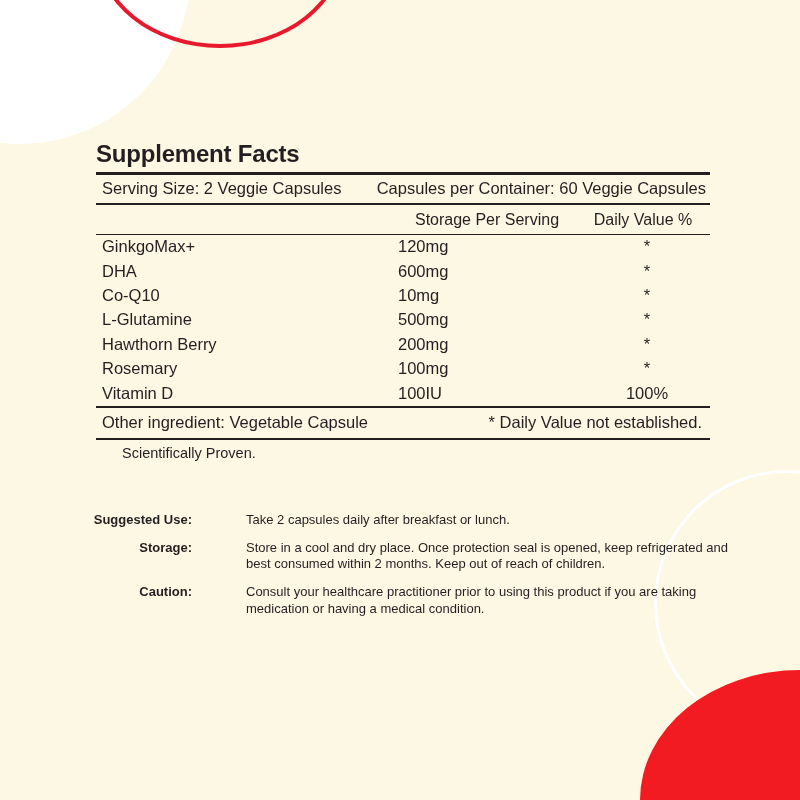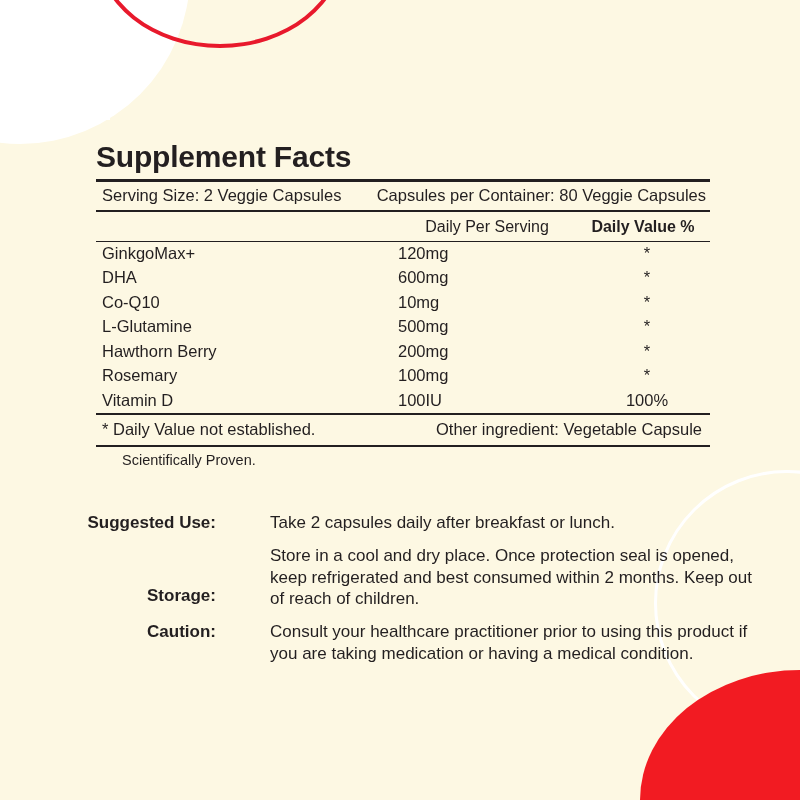--- a/index.html
+++ b/index.html
@@ -67,21 +67,21 @@
   }
 
   
   .panel {
     position: absolute;
     left: 96px;
     top: 140px;
     width: 614px;
   }
   .panel-title {
-    font-size: 30px;
+    font-size: 24px;
     font-weight: bold;
     letter-spacing: -0.2px;
     padding-bottom: 4px;
     line-height: 1.15;
   }
   .rule-thick { border-top: 3px solid #231f20; }
   .rule-med   { border-top: 2px solid #231f20; }
   .rule-thin  { border-top: 1px solid #231f20; }
 
   .serving-row {
@@ -91,21 +91,21 @@
     padding: 4px 4px 5px 6px;
   }
 
   .col-head {
     display: flex;
     font-size: 16px;
     padding: 6px 4px 5px 6px;
   }
   .col-head .spacer { flex: 1 1 auto; }
   .col-head .amount { width: 186px; text-align: center; }
-  .col-head .dv     { width: 126px; text-align: center; font-weight: bold; }
+  .col-head .dv     { width: 126px; text-align: center; }
 
   .ing-table { width: 100%; border-collapse: collapse; }
   .ing-table td {
     font-size: 16.5px;
     padding: 1.5px 0;
     line-height: 1.3;
   }
   .ing-name { padding-left: 6px !important; }
   .ing-amt  { width: 186px; }
   .ing-dv   { width: 126px; text-align: center; }
@@ -118,66 +118,66 @@
   }
   .footnote-small {
     font-size: 14.5px;
     padding: 5px 6px 0 6px;
     margin-left: 20px;
   }
 
   
   .notes {
     position: absolute;
-    left: 68px;
+    left: 44px;
     top: 512px;
     width: 700px;
-    font-size: 17px;
+    font-size: 13px;
     line-height: 1.28;
   }
   .note-row {
     display: flex;
     margin-bottom: 11px;
   }
   .note-label {
     font-weight: bold;
     text-align: right;
     padding-right: 6px;
     flex: 0 0 auto;
     white-space: nowrap;
   }
   .note-row.r1 .note-label { width: 148px; }
-  .note-row.r2 .note-label { width: 148px; margin-top: 40px; }
+  .note-row.r2 .note-label { width: 148px; }
   .note-row.r3 .note-label { width: 148px; }
   .note-text { flex: 1 1 auto; margin-left: 48px; }
 </style>
 </head>
 <body>
 
 <div class="deco deco-white-strip"></div>
 <div class="deco deco-white-circle"></div>
 <div class="deco deco-red-ring"></div>
 <div class="deco deco-white-arc"></div>
 <div class="deco deco-red-corner"></div>
 
 <div class="panel">
   <div class="panel-title">Supplement Facts</div>
 
   <div class="rule-thick"></div>
 
   <div class="serving-row">
     <span>Serving Size: 2 Veggie Capsules</span>
-    <span>Capsules per Container: 80 Veggie Capsules</span>
+    <span>Capsules per Container: 60 Veggie Capsules</span>
   </div>
 
   <div class="rule-med"></div>
 
   <div class="col-head">
     <span class="spacer"></span>
-    <span class="amount">Daily Per Serving</span>
+    <span class="amount">Storage Per Serving</span>
     <span class="dv">Daily Value %</span>
   </div>
 
   <div class="rule-thin"></div>
 
   <table class="ing-table">
     <tbody>
       <tr>
         <td class="ing-name">GinkgoMax+</td>
         <td class="ing-amt">120mg</td>
@@ -212,22 +212,22 @@
         <td class="ing-name">Vitamin D</td>
         <td class="ing-amt">100IU</td>
         <td class="ing-dv">100%</td>
       </tr>
     </tbody>
   </table>
 
   <div class="rule-med"></div>
 
   <div class="other-row">
+    <span>Other ingredient: Vegetable Capsule</span>
     <span>* Daily Value not established.</span>
-    <span>Other ingredient: Vegetable Capsule</span>
   </div>
 
   <div class="rule-med"></div>
 
   <div class="footnote-small">Scientifically Proven.</div>
 </div>
 
 <div class="notes">
   <div class="note-row r1">
     <div class="note-label">Suggested Use:</div>

